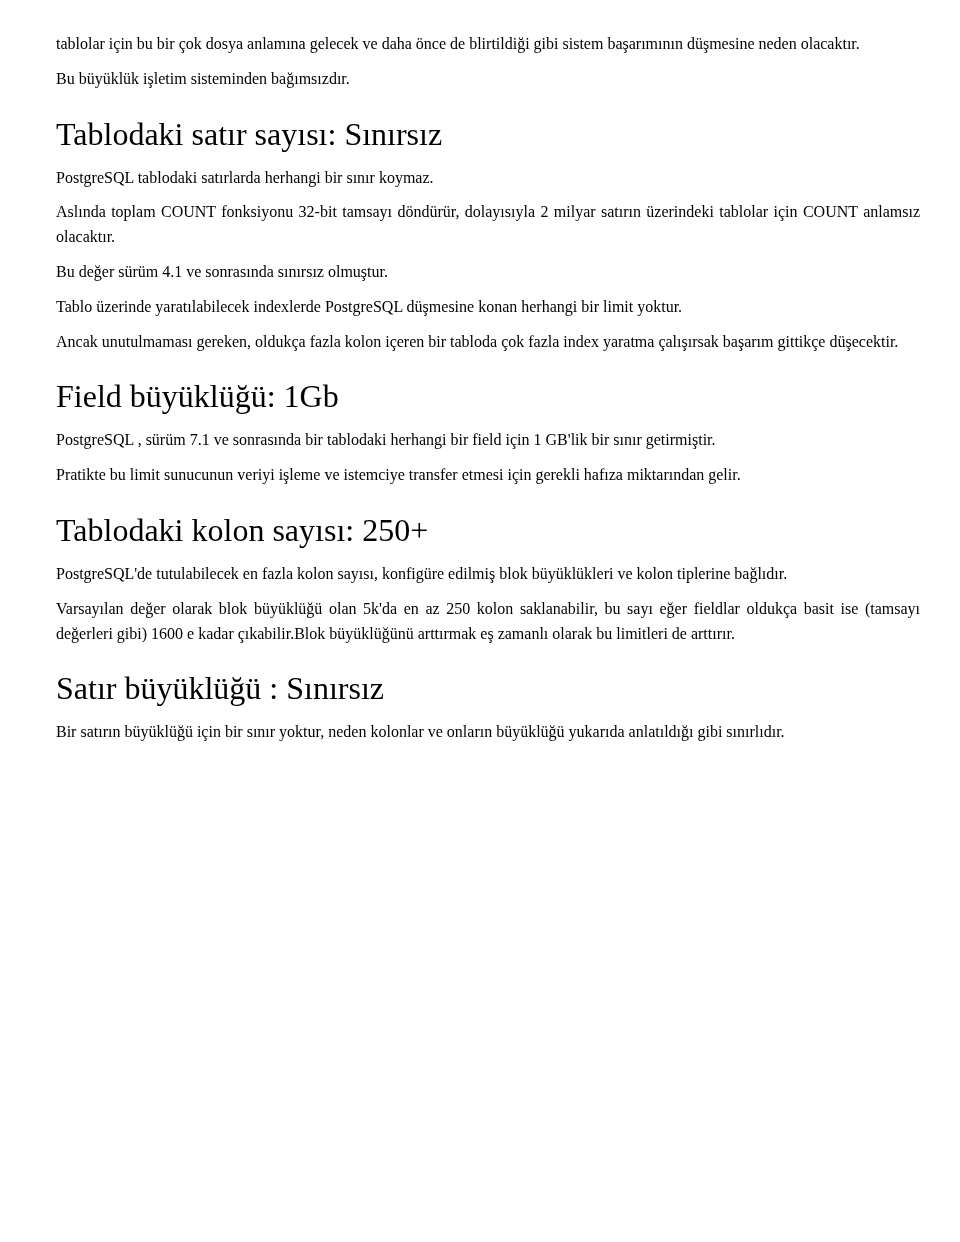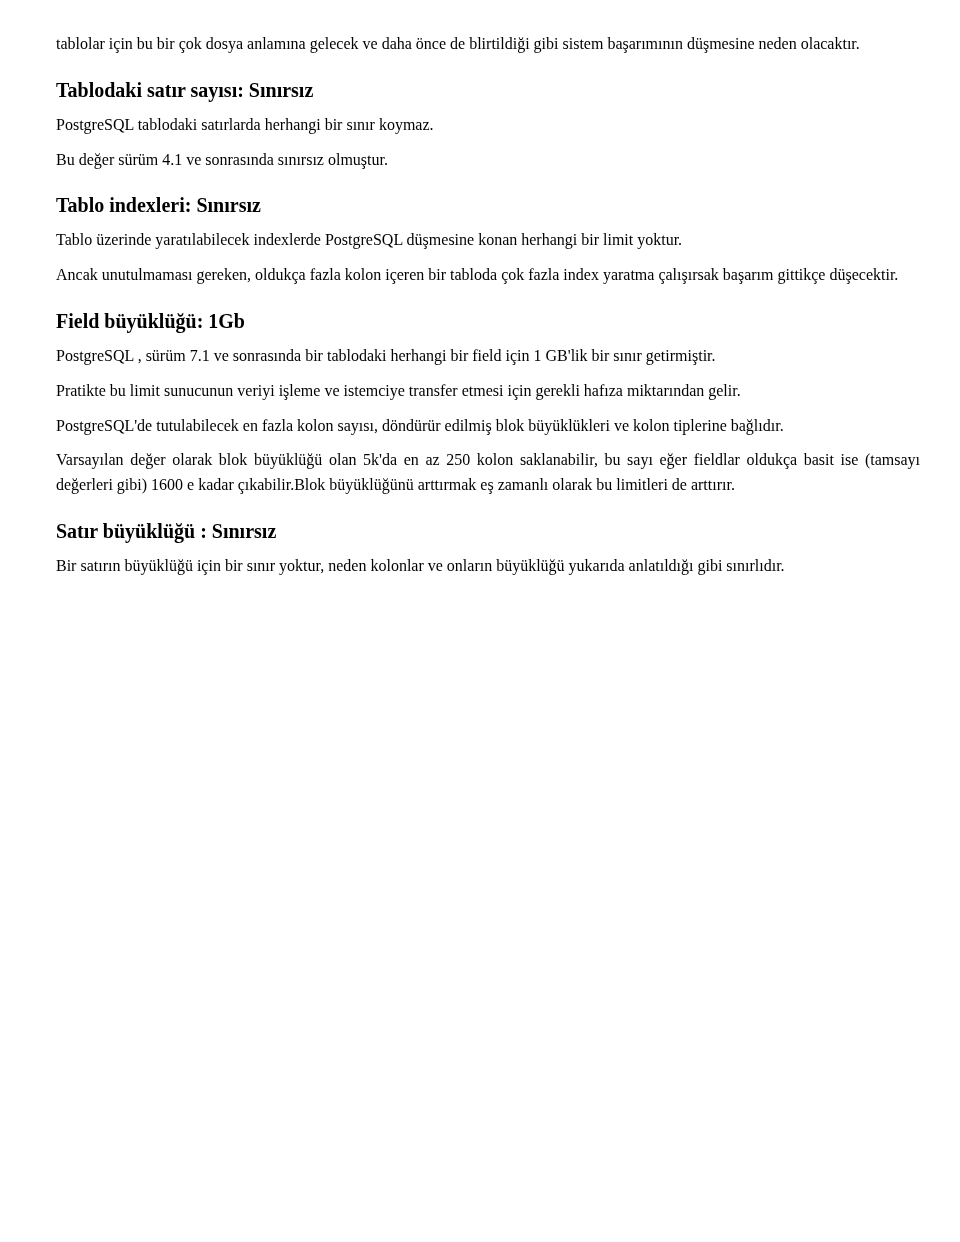--- a/index.html
+++ b/index.html
@@ -20,37 +20,39 @@
     }
 
     p.body-text {
       text-align: justify;
       margin-bottom: 10px;
       font-size: 16px;
       line-height: 1.55;
     }
 
     h2.section-title {
-      font-size: 20px;
-      font-weight: bold;
+      font-size: 32px;
+      font-weight: normal;
       margin-top: 18px;
       margin-bottom: 8px;
     }
   </style>
 </head>
 <body>
 
 <div id="page-content">
 <p class="body-text">tablolar için bu bir çok dosya anlamına gelecek ve daha önce de blirtildiği gibi sistem başarımının düşmesine neden olacaktır.</p>
+    <p class="body-text">Bu büyüklük işletim sisteminden bağımsızdır.</p>
     <h2 class="section-title">Tablodaki satır sayısı: Sınırsız</h2>
     <p class="body-text">PostgreSQL tablodaki satırlarda herhangi bir sınır koymaz.</p>
+    <p class="body-text">Aslında toplam COUNT fonksiyonu 32-bit tamsayı döndürür, dolayısıyla 2 milyar satırın üzerindeki tablolar için COUNT anlamsız olacaktır.</p>
     <p class="body-text">Bu değer sürüm 4.1 ve sonrasında sınırsız olmuştur.</p>
-    <h2 class="section-title">Tablo indexleri: Sınırsız</h2>
     <p class="body-text">Tablo üzerinde yaratılabilecek indexlerde PostgreSQL düşmesine konan herhangi bir limit yoktur.</p>
     <p class="body-text">Ancak unutulmaması gereken, oldukça fazla kolon içeren bir tabloda çok fazla index yaratma çalışırsak başarım gittikçe düşecektir.</p>
     <h2 class="section-title">Field büyüklüğü: 1Gb</h2>
     <p class="body-text">PostgreSQL , sürüm 7.1 ve sonrasında bir tablodaki herhangi bir field için 1 GB'lik bir sınır getirmiştir.</p>
     <p class="body-text">Pratikte bu limit sunucunun veriyi işleme ve istemciye transfer etmesi için gerekli hafıza miktarından gelir.</p>
-    <p class="body-text">PostgreSQL'de tutulabilecek en fazla kolon sayısı, döndürür edilmiş blok büyüklükleri ve kolon tiplerine bağlıdır.</p>
+    <h2 class="section-title">Tablodaki kolon sayısı: 250+</h2>
+    <p class="body-text">PostgreSQL'de tutulabilecek en fazla kolon sayısı, konfigüre edilmiş blok büyüklükleri ve kolon tiplerine bağlıdır.</p>
     <p class="body-text">Varsayılan değer olarak blok büyüklüğü olan 5k'da en az 250 kolon saklanabilir, bu sayı eğer fieldlar oldukça basit ise (tamsayı değerleri gibi) 1600 e kadar çıkabilir.Blok büyüklüğünü arttırmak eş zamanlı olarak bu limitleri de arttırır.</p>
     <h2 class="section-title">Satır büyüklüğü : Sınırsız</h2>
     <p class="body-text">Bir satırın büyüklüğü için bir sınır yoktur, neden kolonlar ve onların büyüklüğü yukarıda anlatıldığı gibi sınırlıdır.</p>
   </div>
 
 </body></html>

